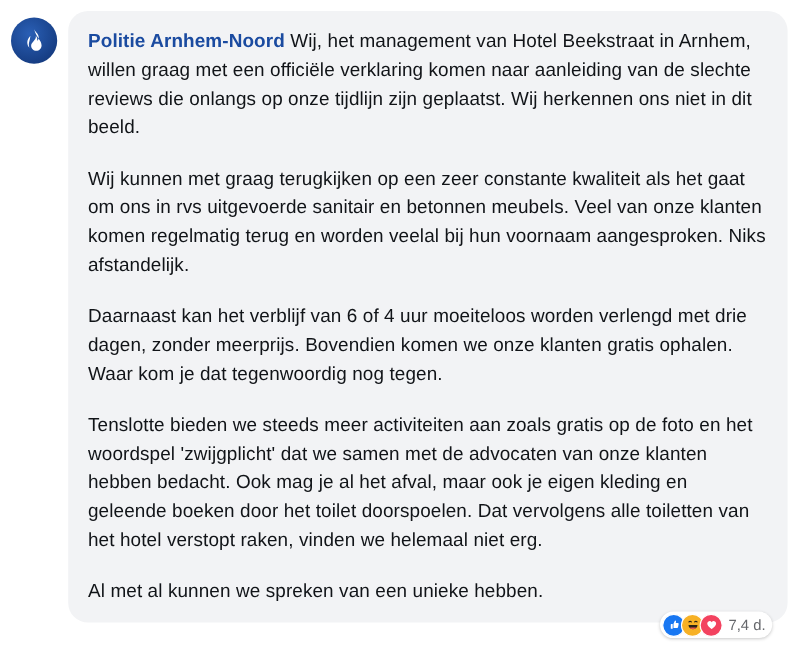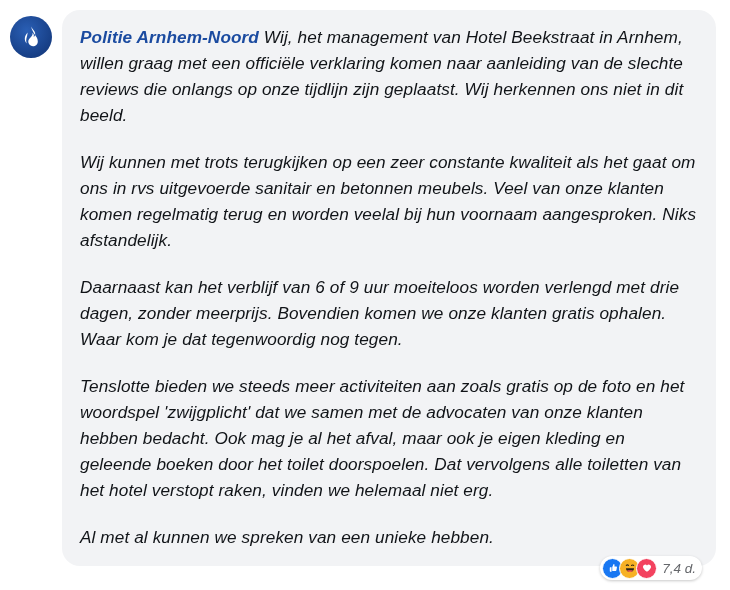--- a/index.html
+++ b/index.html
@@ -43,21 +43,20 @@
 
   
   .bubble {
     flex: 1 1 auto;
     background: #f2f3f5;
     border-radius: 18px;
     padding: 14px 18px 16px 18px;
     box-sizing: border-box;
     position: relative;
     min-height: 540px;
-    font-style: italic;
   }
 
   .body-text {
     color: #111418;
     font-size: 17.2px;
     line-height: 26px;
     letter-spacing: 0.1px;
     margin: 0;
     word-wrap: break-word;
   }
@@ -123,22 +122,22 @@
     <span>
       <svg width="26" height="26" viewBox="0 0 26 26" aria-hidden="true">
         <path d="M13 2.6c1.6 3.1 4.2 4.4 4.2 7.4 0 1.3-.6 2.4-1.5 3.1.5-1.6.1-3.1-1.1-4.3.2 2.3-.9 3.4-2.1 4.6-1.4 1.4-2.2 2.6-2.2 4.2 0 2.6 2.1 4.6 4.7 4.6s4.8-2 4.8-4.8c0-4.9-4.3-6.3-6.8-14.8z" fill="#ffffff"></path>
         <path d="M9.6 8.4c-1.7 2-2.8 3.9-2.8 6.3 0 1.9.8 3.6 2 4.8-.4-1-.6-2-.6-3 0-2.5 1.2-4.3 1.4-8.1z" fill="#ffffff"></path>
       </svg>
     </span>
   </div>
 
   <div class="bubble">
     <p class="body-text"><span class="author">Politie Arnhem-Noord</span><span> Wij, het management van Hotel Beekstraat in Arnhem, willen graag met een officiële verklaring komen naar aanleiding van de slechte reviews die onlangs op onze tijdlijn zijn geplaatst. Wij herkennen ons niet in dit beeld.</span></p>
-    <p class="body-text">Wij kunnen met trots terugkijken op een zeer constante kwaliteit als het gaat om ons in rvs uitgevoerde sanitair en betonnen meubels. Veel van onze klanten komen regelmatig terug en worden veelal bij hun voornaam aangesproken. Niks afstandelijk.</p>
-    <p class="body-text">Daarnaast kan het verblijf van 6 of 9 uur moeiteloos worden verlengd met drie dagen, zonder meerprijs. Bovendien komen we onze klanten gratis ophalen. Waar kom je dat tegenwoordig nog tegen.</p>
+    <p class="body-text">Wij kunnen met graag terugkijken op een zeer constante kwaliteit als het gaat om ons in rvs uitgevoerde sanitair en betonnen meubels. Veel van onze klanten komen regelmatig terug en worden veelal bij hun voornaam aangesproken. Niks afstandelijk.</p>
+    <p class="body-text">Daarnaast kan het verblijf van 6 of 4 uur moeiteloos worden verlengd met drie dagen, zonder meerprijs. Bovendien komen we onze klanten gratis ophalen. Waar kom je dat tegenwoordig nog tegen.</p>
     <p class="body-text">Tenslotte bieden we steeds meer activiteiten aan zoals gratis op de foto en het woordspel 'zwijgplicht' dat we samen met de advocaten van onze klanten hebben bedacht. Ook mag je al het afval, maar ook je eigen kleding en geleende boeken door het toilet doorspoelen. Dat vervolgens alle toiletten van het hotel verstopt raken, vinden we helemaal niet erg.</p>
     <p class="body-text">Al met al kunnen we spreken van een unieke hebben.</p>
 
     <div class="reaction-bar">
       <div class="reaction-icons">
         <span class="r r-like">
           <svg width="11" height="11" viewBox="0 0 12 12" aria-hidden="true">
             <path d="M3.1 5.2h1.3V10H3.1A.6.6 0 012.5 9.4V5.8a.6.6 0 01.6-.6zm2.1-.3l1.5-3.2c.5-.1 1 .3 1 .9l-.2 1.7H9.4c.6 0 1 .5.9 1.1l-.6 3.1c-.1.4-.5.7-.9.7H5.2z" fill="#ffffff"></path>
           </svg>
         </span>

